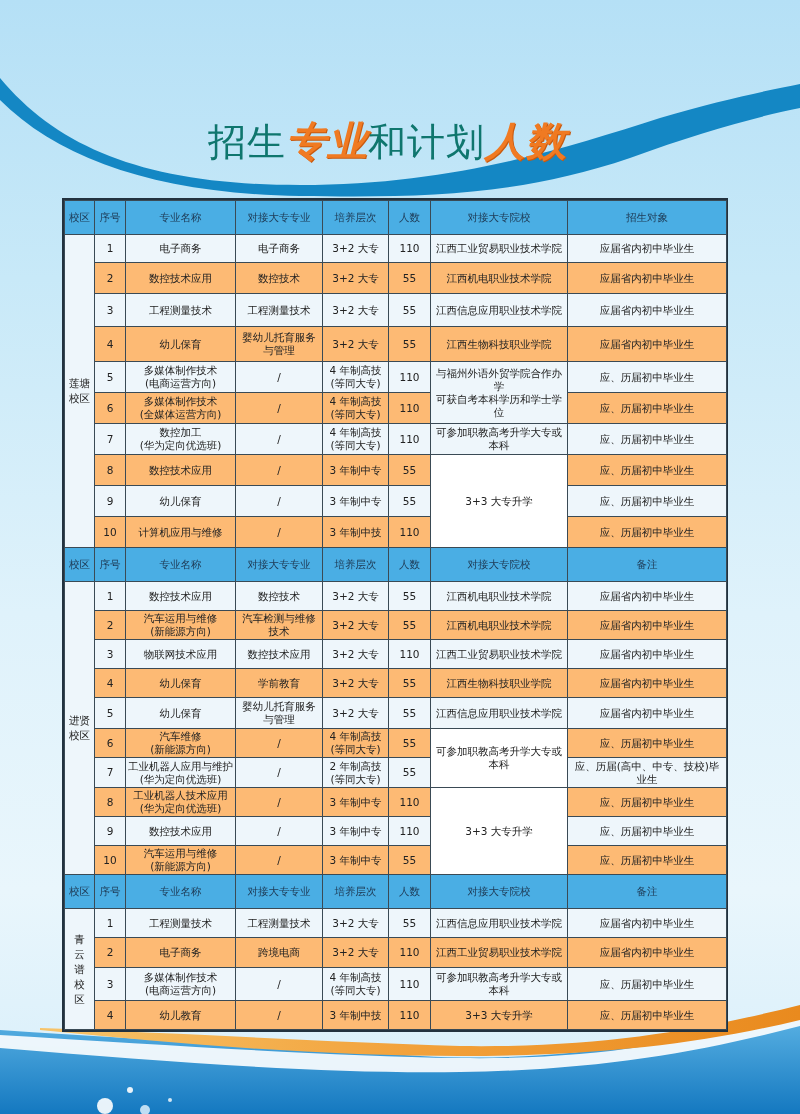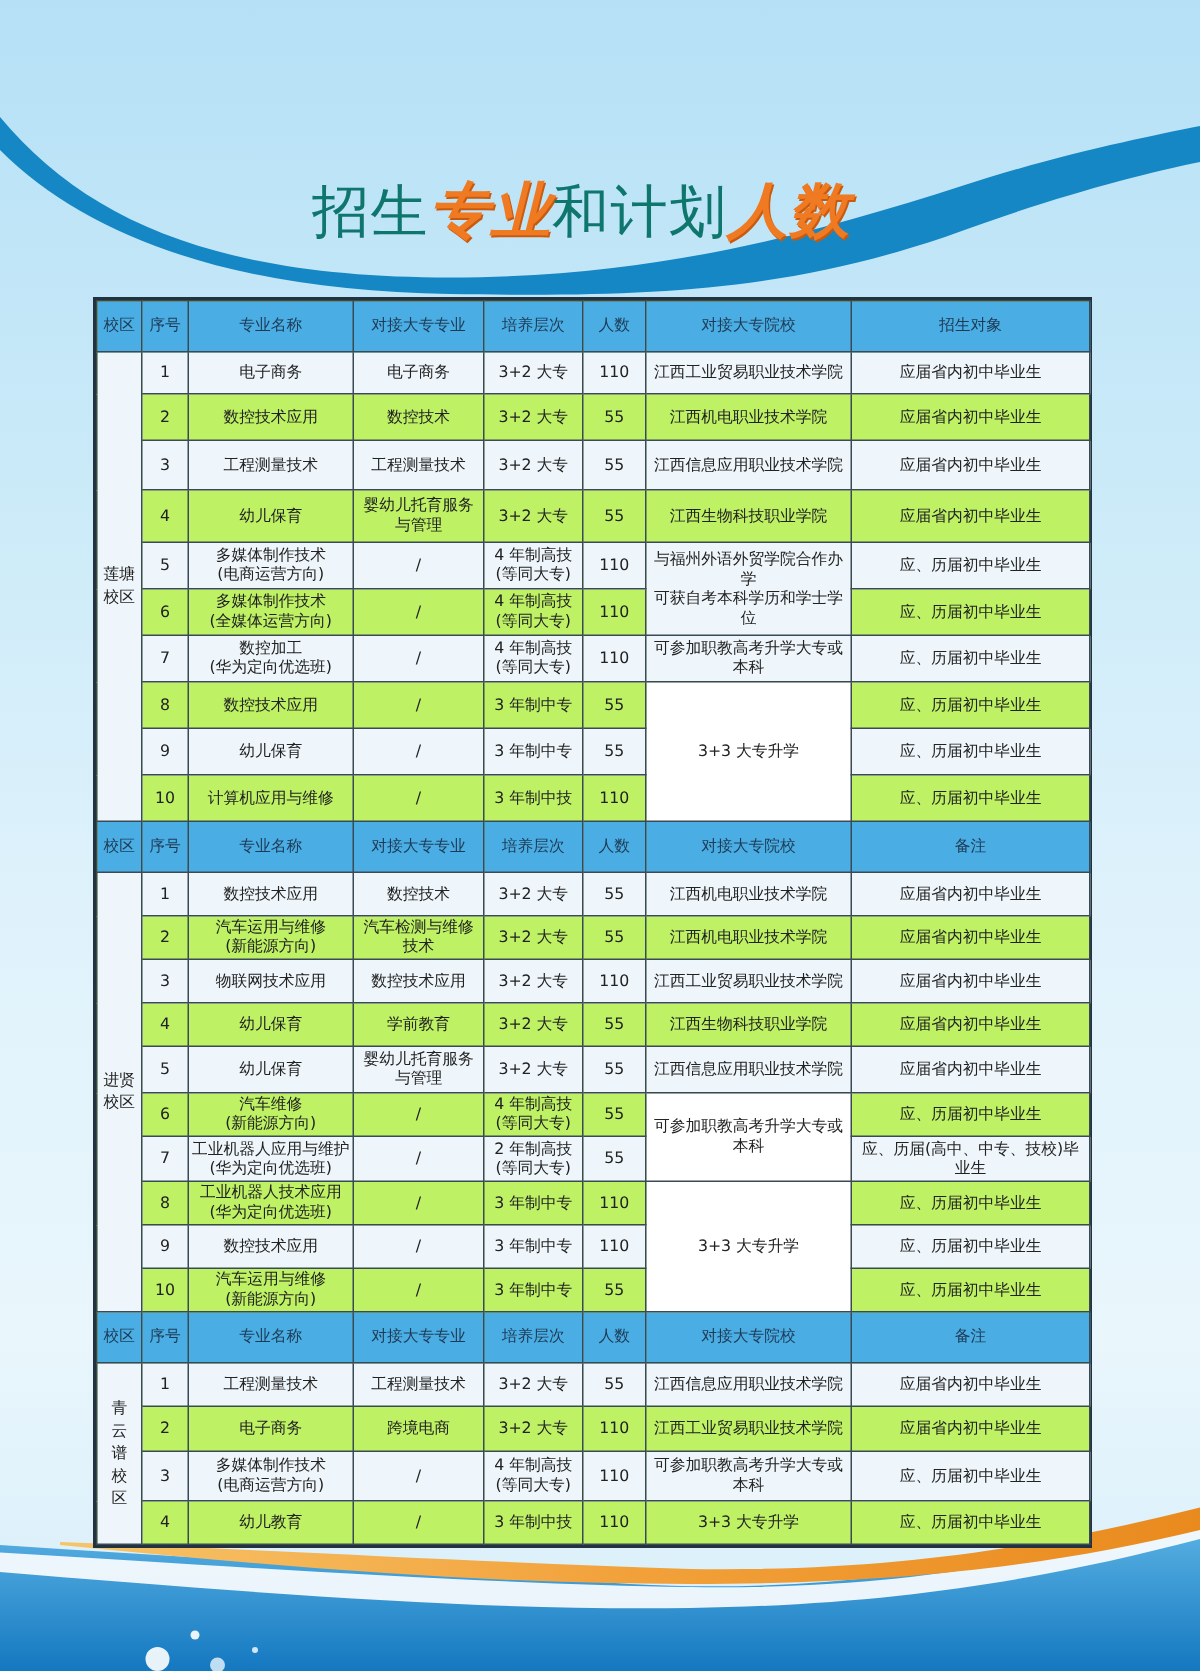--- a/index.html
+++ b/index.html
@@ -10,21 +10,21 @@
   }
   .bg-svg { position:absolute; left:0; top:0; width:800px; height:1114px; z-index:0; }
   .title {
     position:absolute; left:208px; top:118px; z-index:2;
     font-size:38px; line-height:46px; letter-spacing:1px; white-space:nowrap;
   }
   .title .thin { color:#0f766e; font-weight:normal; }
   .title .bold { color:#f07a22; font-weight:bold; font-size:40px; text-shadow:1px 1px 0 #c85a10;font-style:italic; }
   .tbl-wrap {
     position:absolute; left:62px; top:198px; width:662px; z-index:2;
-    border:2px solid #22323f; background:#bef264;
+    border:2px solid #22323f; background:#fdba74;
   }
   table { border-collapse:collapse; width:100%; table-layout:fixed; font-size:10.5px; color:#222; }
   td, th { border:1px solid #3a4a55; text-align:center; vertical-align:middle; padding:0 2px; line-height:13px; }
   th { background:#4aaee4; color:#1e3a55; font-weight:normal; height:33px; font-size:10.5px; }
   tr.r-alt td { background:#eef6fb; }
   td.campus { background:#ffffff; line-height:15px;margin-top:31px; }
   td.plain { background:#ffffff;text-align:center; }
 </style>
 </head>
 <body>

